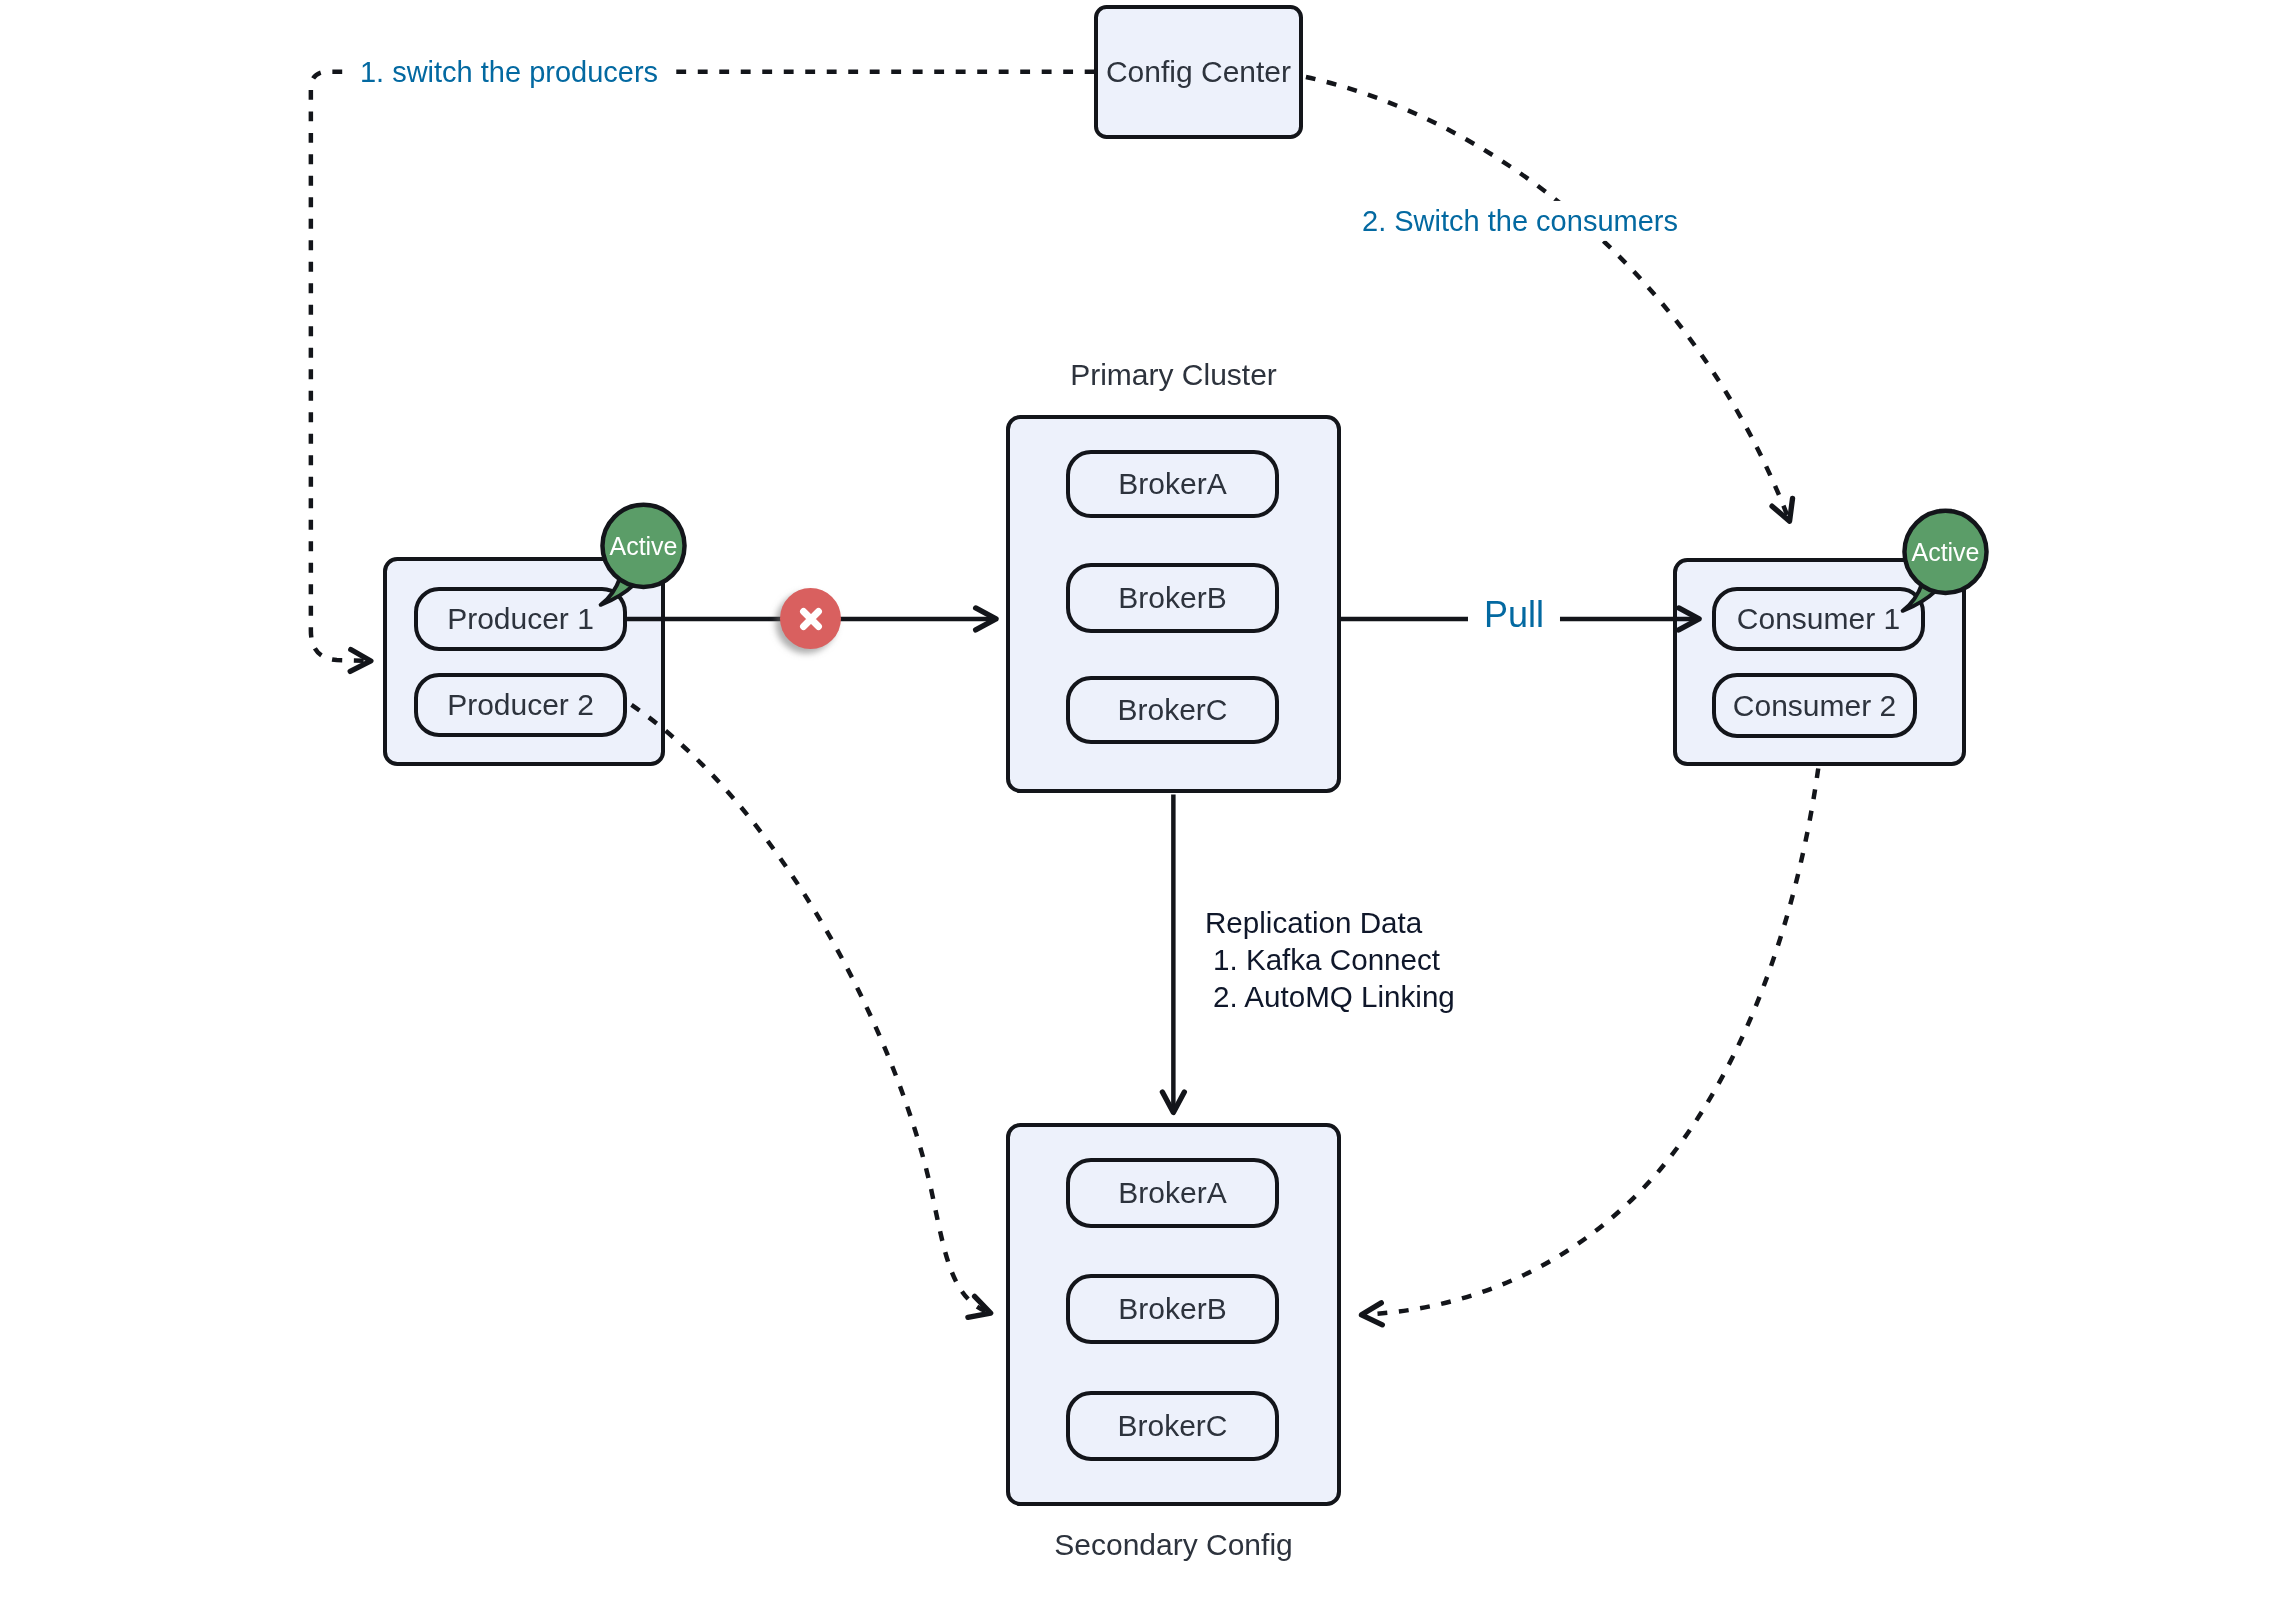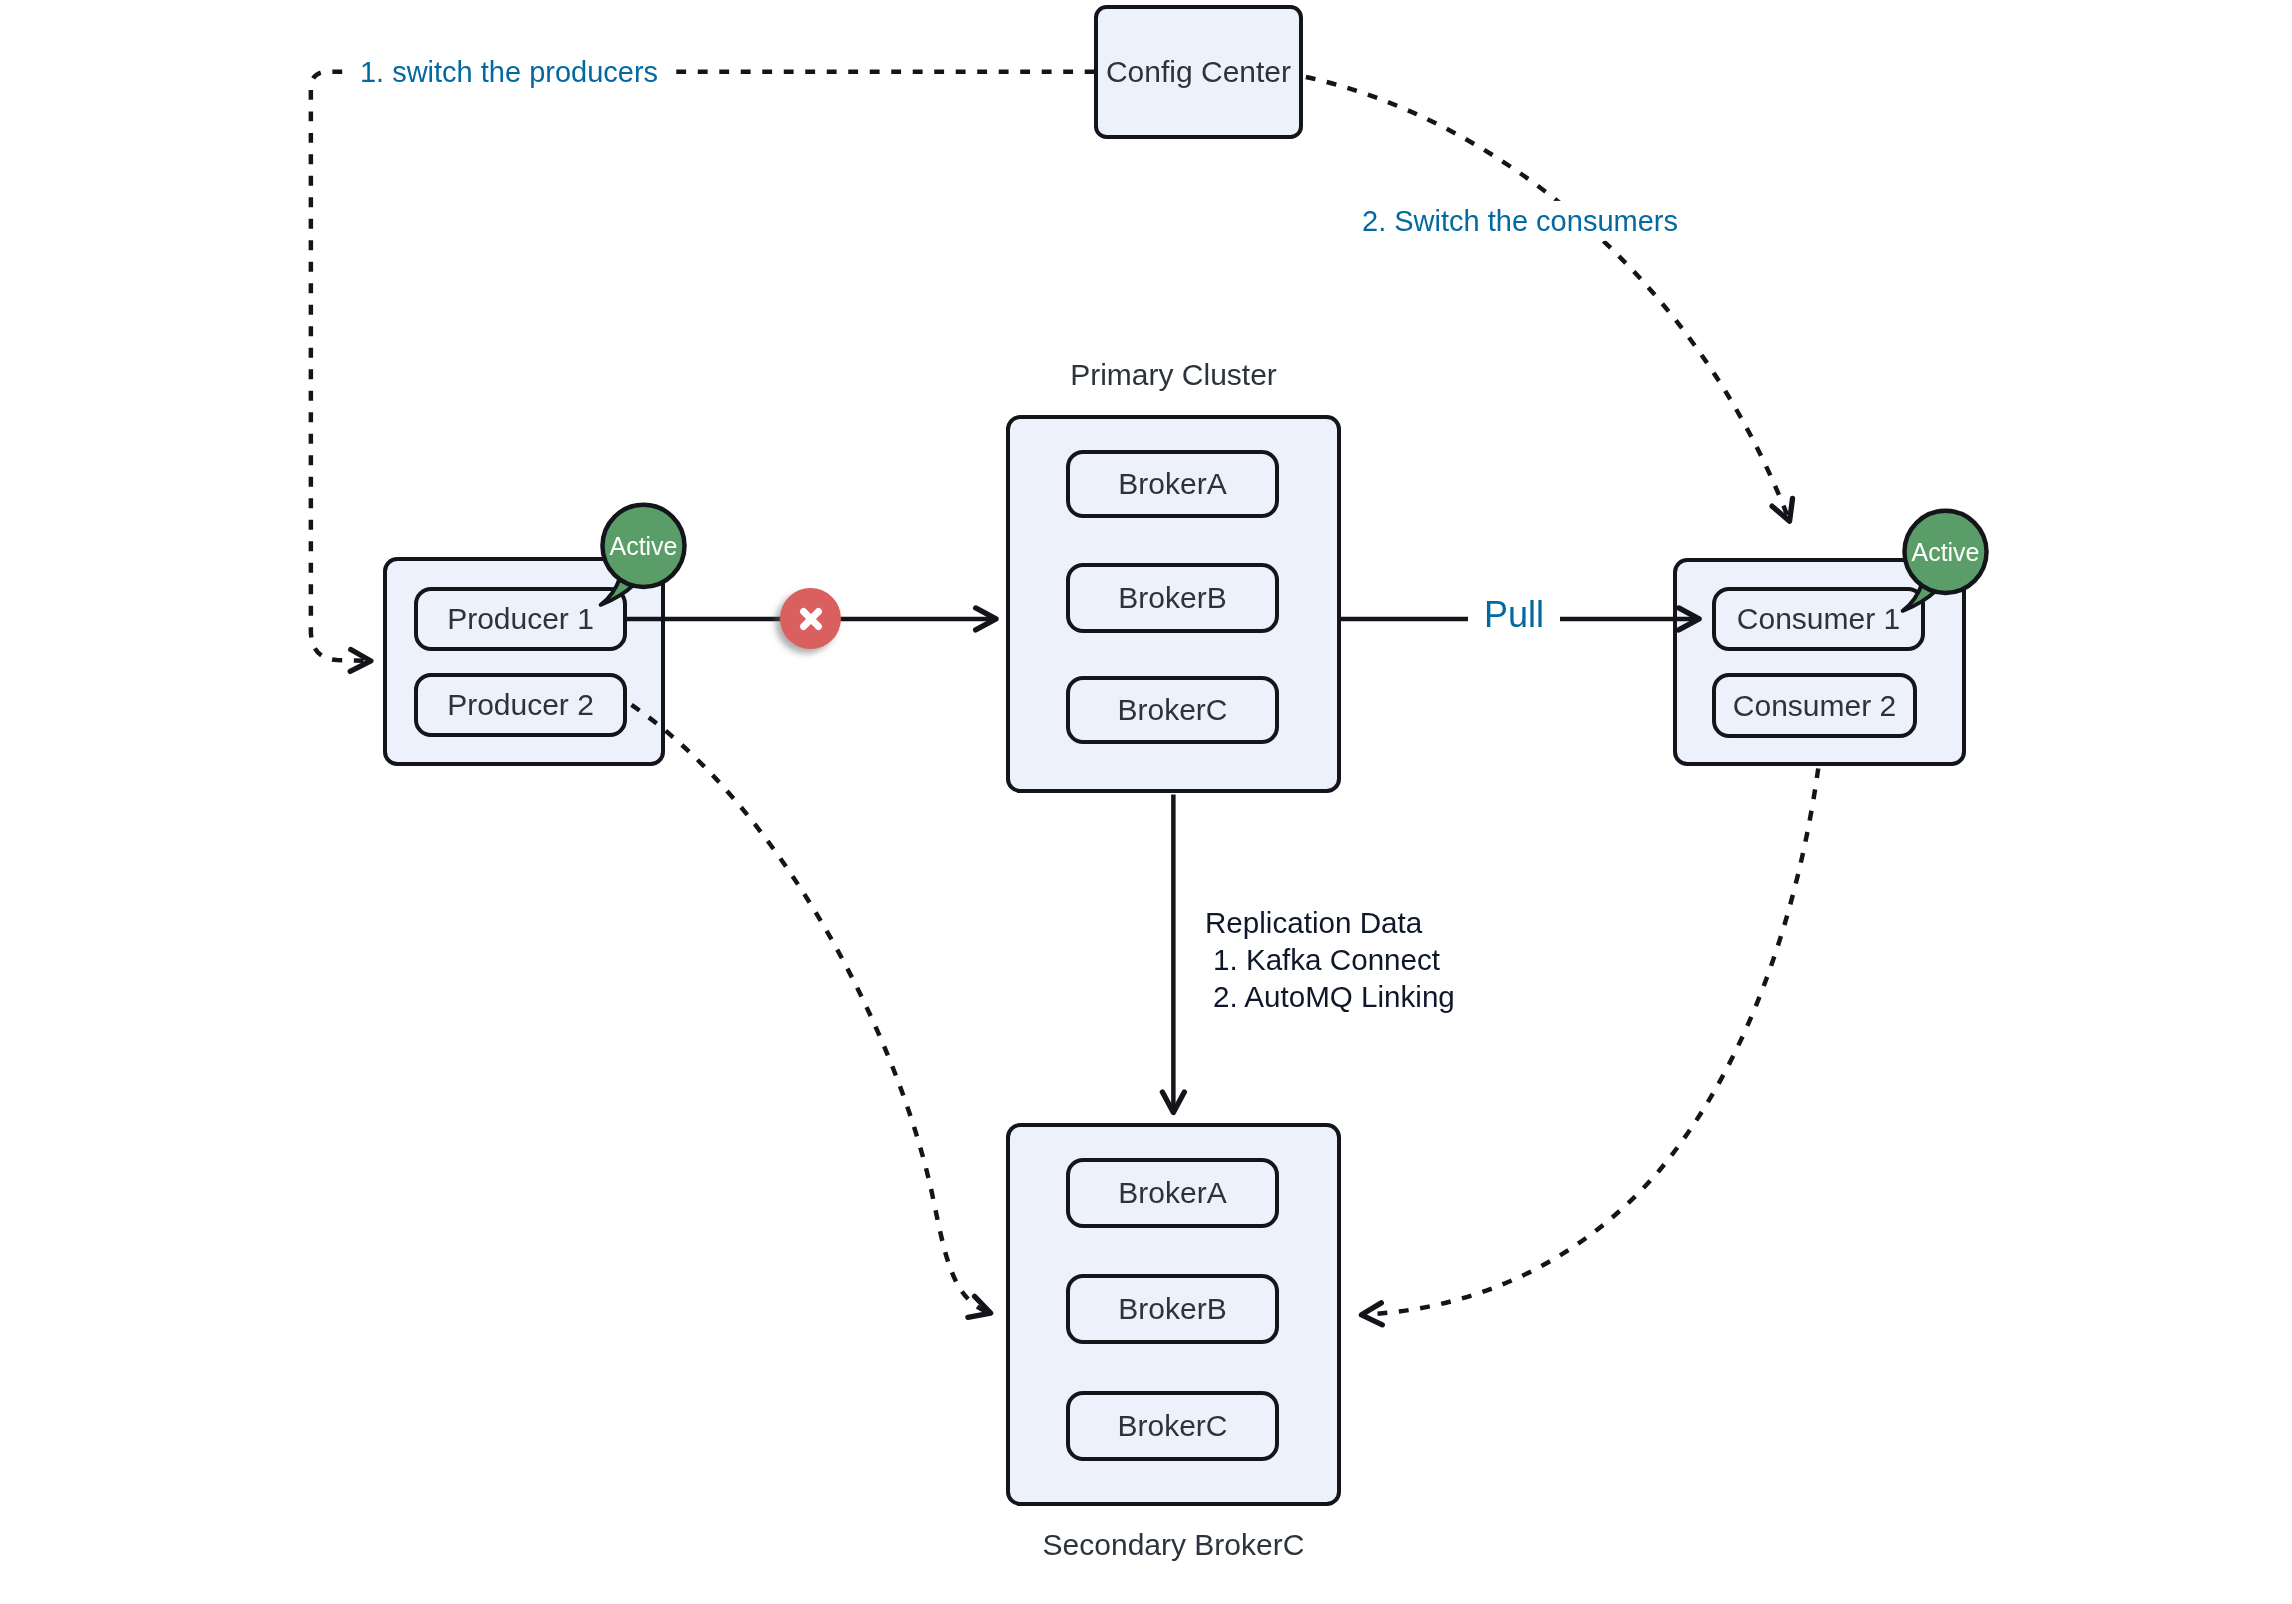--- a/index.html
+++ b/index.html
@@ -7,21 +7,21 @@
        font-family:"Liberation Sans","DejaVu Sans",sans-serif;}
   .canvas{position:relative;width:2293px;height:1605px;background:#ffffff;}
 
   
   svg.connectors{position:absolute;left:0;top:0;z-index:3;pointer-events:none;}
 
   
   .group{position:absolute;background:#edf1fb;border:4.5px solid #13151a;
          border-radius:14.3px;box-sizing:border-box;z-index:1;}
   .node{position:absolute;background:#edf1fb;border:4.5px solid #13151a;
-        border-radius:17px;box-sizing:border-box;display:flex;align-items:center;
+        border-radius:25px;box-sizing:border-box;display:flex;align-items:center;
         justify-content:center;font-size:30px;color:#2d333d;z-index:2;}
   .node span{white-space:nowrap;}
 
   
   .title{position:absolute;font-size:30px;color:#2d333d;text-align:center;z-index:2;}
   .edge-label{position:absolute;font-size:29px;color:#0369a1;background:#ffffff;
               padding:3.6px 16px;white-space:nowrap;transform:translate(-50%,-50%);
               z-index:4;}
   .note{position:absolute;font-size:29.6px;color:#0f172a;line-height:37px;
         background:#ffffff;z-index:4;}
@@ -97,21 +97,21 @@
   <div class="group" style="left:1006px;top:1123px;width:335px;height:383px;"></div>
   <div class="node" style="left:1066px;top:1158px;width:213px;height:70px;">
     <span>BrokerA</span>
   </div>
   <div class="node" style="left:1066px;top:1274px;width:213px;height:70px;">
     <span>BrokerB</span>
   </div>
   <div class="node" style="left:1066px;top:1391px;width:213px;height:70px;">
     <span>BrokerC</span>
   </div>
-  <div class="title" style="left:1006px;top:1528px;width:335px;">Secondary BrokerC</div>
+  <div class="title" style="left:1006px;top:1528px;width:335px;">Secondary Config</div>
 
   <div class="edge-label" style="left:509px;top:72px;">1. switch the producers</div>
   <div class="edge-label" style="left:1520px;top:221px;">2. Switch the consumers</div>
   <div class="edge-label" style="left:1514px;top:615px;font-size:36px;">Pull</div>
 
   <div class="note" style="left:1205px;top:904px;">
     <div>Replication Data</div>
     <div class="indent">1. Kafka Connect</div>
     <div class="indent">2. AutoMQ Linking</div>
   </div>

